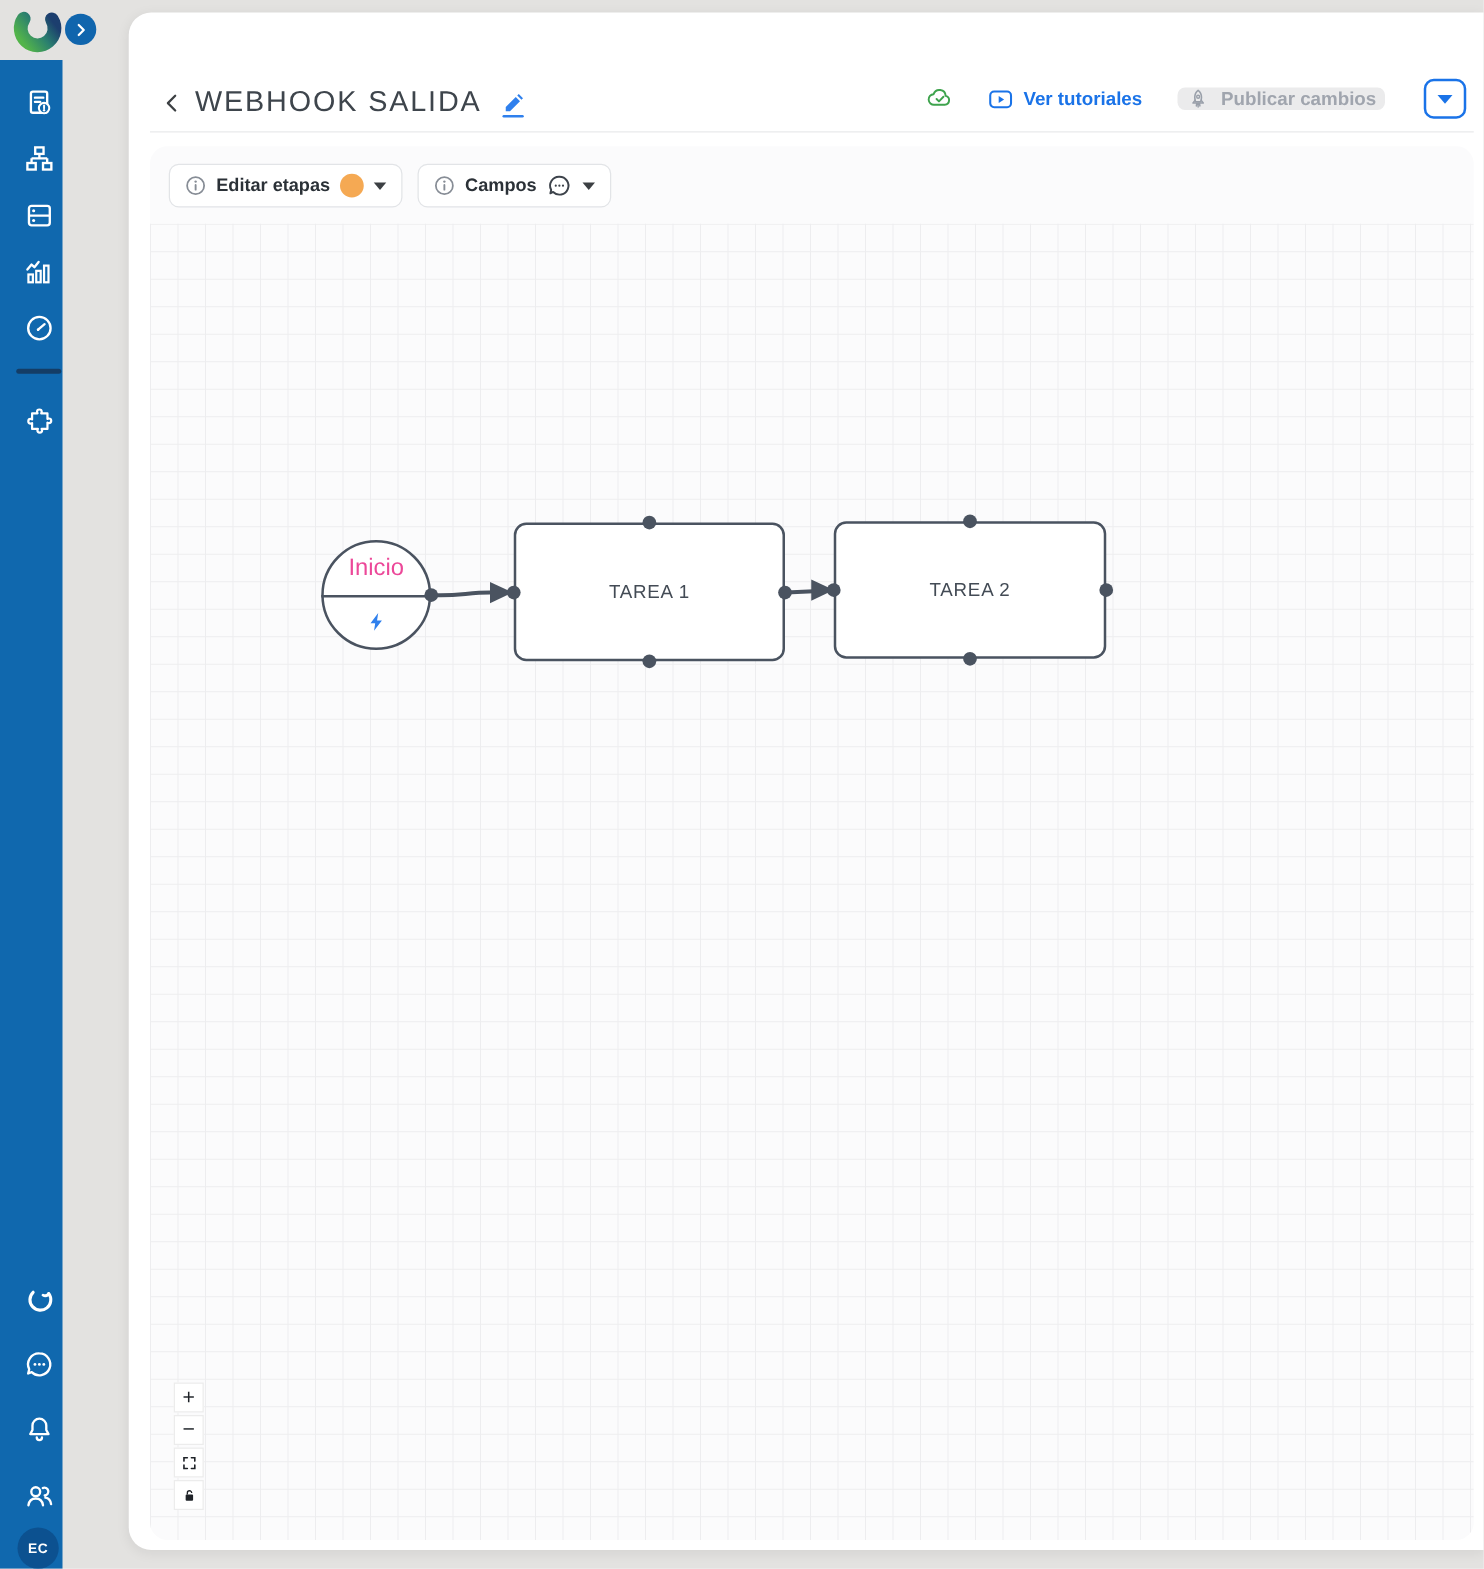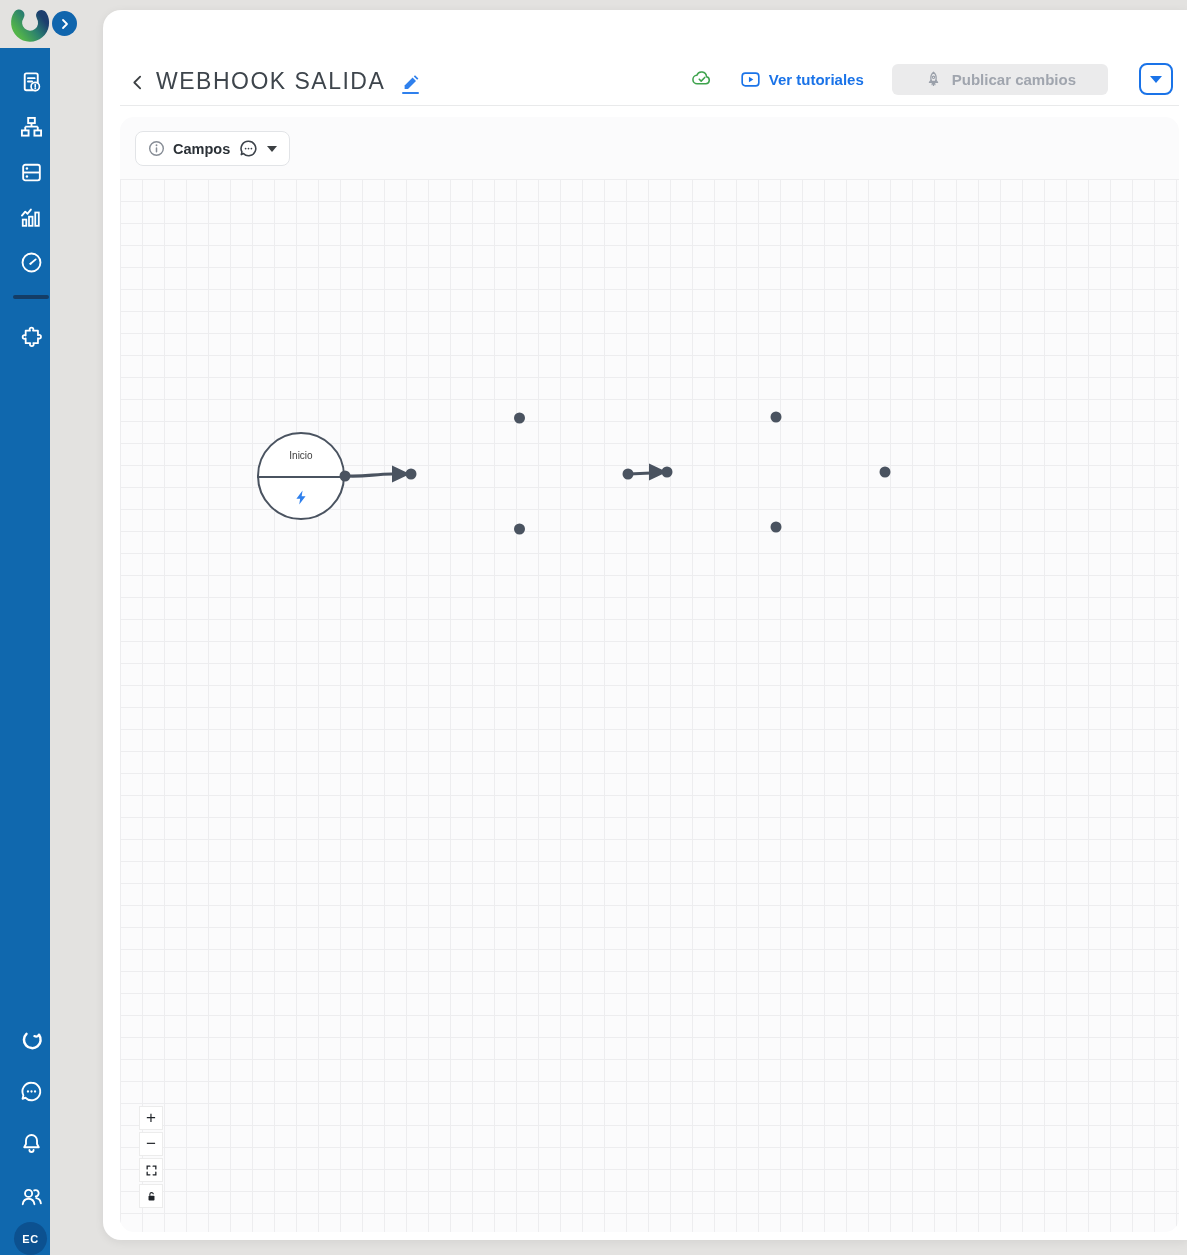--- a/index.html
+++ b/index.html
@@ -56,21 +56,21 @@
   }
   .edit-title { margin-left:14px; cursor:pointer; width:22px; height:22px; }
   .header-right { margin-left:auto; display:flex; align-items:center; }
   .cloud-ic { width:22px; height:22px; margin-right:27px; }
   .tutorials {
     display:flex; align-items:center; gap:8px; color:#1a73e8; font-weight:bold; font-size:15px;
     cursor:pointer;
   }
   .tutorials svg { width:21px; height:21px; }
   .publish-btn {
-    margin-left:28px; height:31px; padding:0 32px; border:none; border-radius:6px;
+    margin-left:28px; height:18px; padding:0 7px; border:none; border-radius:6px;
     background:#ebebec; color:#a0a5ae; font-weight:bold; font-size:15px;
     display:flex; align-items:center; gap:9px; font-family:inherit; cursor:default;
   }
   .publish-btn svg { width:19px; height:19px; }
   .header-caret-btn {
     margin-left:31px; width:34px; height:32px; background:#fff;
     border:2px solid #1a73e8; border-radius:8px;
     display:flex; align-items:center; justify-content:center; cursor:pointer;
   }
   .caret { width:0; height:0; border-left:5px solid transparent; border-right:5px solid transparent; border-top:6px solid #3c4043; }
@@ -104,21 +104,21 @@
     display:flex; align-items:center; gap:10px; padding:0 18px;
     color:#1a73e8; font-size:15px; font-weight:bold; font-family:inherit; cursor:pointer;
   }
   .form-fields-btn svg { width:19px; height:19px; }
   
   .start-node {
     position:absolute; left:137px; top:315px; width:88px; height:88px;
     border:2px solid #4a5360; border-radius:50%; background:#fff; cursor:grab;
   }
   .start-node .half { position:absolute; left:0; width:100%; height:50%; display:flex; align-items:center; justify-content:center; }
-  .start-node .half.top { top:0; font-size:10px; color:#404040; }
+  .start-node .half.top { top:0; font-size:19px; color:#ec4899; }
   .start-node .half.bottom { top:50%; }
   .start-node .mid-line { position:absolute; left:-2px; top:50%; width:calc(100% + 4px); height:2px; background:#4a5360; }
   .bolt-ic { width:17px; height:17px; }
   .task-node {
     position:absolute; background:#fff; border:2px solid #4a5360; border-radius:10px;
     display:flex; align-items:center; justify-content:center;
     font-size:15px; color:#434b55; letter-spacing:.6px; cursor:grab;
   }
   .task-1 { left:291px; top:301px; width:217px; height:111px; }
   .task-2 { left:547px; top:300px; width:218px; height:110px; }
@@ -274,39 +274,55 @@
   <div class="canvas">
     <div class="grid-layer"></div>
 
     <div class="canvas-toolbar">
       <button class="tb-btn">
         <svg class="info-ic" viewBox="0 0 18 18">
           <circle cx="9" cy="9" r="7.2" fill="none" stroke="#878d96" stroke-width="1.5"></circle>
           <path d="M9 8.4v4" stroke="#878d96" stroke-width="1.6" stroke-linecap="round"></path>
           <circle cx="9" cy="5.6" r="1" fill="#878d96"></circle>
         </svg>
+        <span>Editar etapas</span>
+        <span class="orange-dot"></span>
+        <span class="caret"></span>
+      </button>
+      <button class="tb-btn">
+        <svg class="info-ic" viewBox="0 0 18 18">
+          <circle cx="9" cy="9" r="7.2" fill="none" stroke="#878d96" stroke-width="1.5"></circle>
+          <path d="M9 8.4v4" stroke="#878d96" stroke-width="1.6" stroke-linecap="round"></path>
+          <circle cx="9" cy="5.6" r="1" fill="#878d96"></circle>
+        </svg>
         <span>Campos</span>
         <svg class="inline-ic" viewBox="0 0 24 24">
           <path d="M12 3.8a8.2 8.2 0 1 1-5.7 14L3.8 19l.7-3.1A8.2 8.2 0 0 1 12 3.8z" fill="none" stroke="#3d434b" stroke-width="1.8" stroke-linejoin="round"></path>
           <circle cx="8.7" cy="12" r="1" fill="#3d434b"></circle>
           <circle cx="12" cy="12" r="1" fill="#3d434b"></circle>
           <circle cx="15.3" cy="12" r="1" fill="#3d434b"></circle>
         </svg>
         <span class="caret"></span>
       </button>
     </div>
 
     <div class="start-node">
       <div class="half top">Inicio</div>
       <div class="mid-line"></div>
       <div class="half bottom">
         <svg class="bolt-ic" viewBox="0 0 24 24">
           <path d="M13.5 2L4.8 13.6h5.3L8.8 22l8.9-11.6h-5.5L13.5 2z" fill="#2f80ed"></path>
         </svg>
       </div>
+    </div>
+    <div class="task-node task-1">
+      <span>TAREA 1</span>
+    </div>
+    <div class="task-node task-2">
+      <span>TAREA 2</span>
     </div>
 
     <svg class="edges-layer" viewBox="0 0 1059 1115">
       <g>
         <path d="M226 359 C246 360 254 357 272 357" fill="none" stroke="#4a5360" stroke-width="3.2"></path>
         <polygon points="272,348.5 290,357 272,365.5" fill="#4a5360"></polygon>
       </g>
       <g>
         <path d="M509 357 L531 356" fill="none" stroke="#4a5360" stroke-width="3.2"></path>
         <polygon points="529,346.5 547,355 529,363.5" fill="#4a5360"></polygon>

